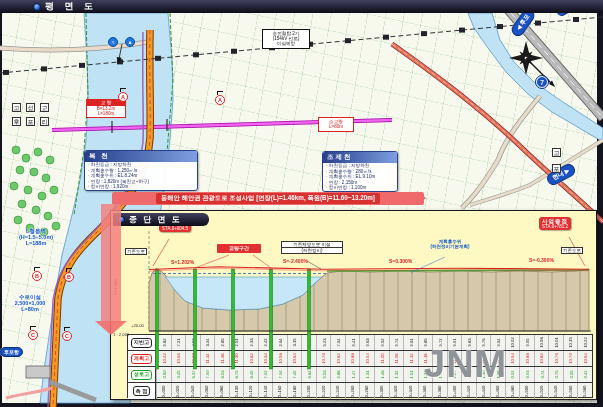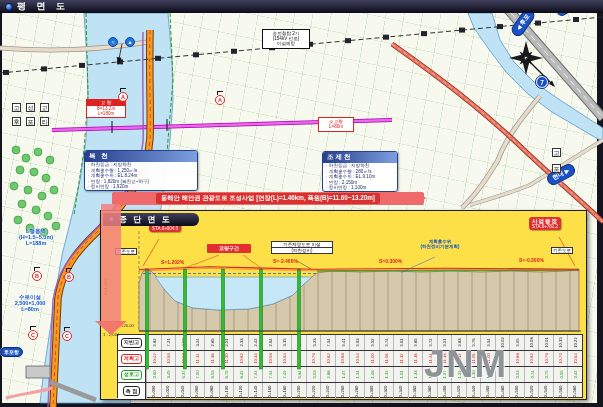--- a/index.html
+++ b/index.html
@@ -1,20 +1,20 @@
 <!DOCTYPE html>
 <html style="--accent_red: #e03030; --sign_blue: #1a52c4; --banner_pink: #ef6a6a; --pier_green: #33bb33; --water: #bfe2f4; --ground_tan: #d6c9ab;"><head>
 <meta charset="utf-8">
 <style>
   html,body{margin:0;padding:0;background:#333;}
   *{box-sizing:border-box;font-family:"Liberation Sans","DejaVu Sans",sans-serif;}
   .frame{position:relative;width:603px;height:407px;background:#14141f;overflow:hidden;}
   
   .titlebar{position:absolute;left:0;top:0;width:603px;height:13px;
-    background:linear-gradient(#40405e,#0c0c18);display:flex;align-items:center;z-index:40;}
+    background:linear-gradient(#40405e,#0c0c18);display:flex;align-items:center;z-index:40;padding-left:28px;}
   .orb{width:8px;height:8px;border-radius:50%;margin:0 4px 0 5px;
     background:radial-gradient(circle at 35% 30%,#9cc4ff,#1a52c4 70%);border:0.5px solid #061d4e;}
   .tb-title{color:#fff;font-size:9px;font-weight:bold;letter-spacing:4px;}
   
   .map-bg{position:absolute;left:2px;top:13px;width:595px;height:390px;background:#f7f9ef;
     background-image:
       repeating-linear-gradient(100deg, rgba(90,170,90,.22) 0 0.8px, transparent 0.8px 18px),
       repeating-linear-gradient(12deg, rgba(90,170,90,.18) 0 0.8px, transparent 0.8px 24px);}
   .mapsvg{position:absolute;left:0;top:0;z-index:2;pointer-events:none;}
   
@@ -52,21 +52,21 @@
     background:var(--banner_pink,#ef6a6a);border-radius:2px;display:flex;align-items:center;justify-content:center;}
   .banner::after{content:"";position:absolute;right:-9px;top:-1px;border:7.5px solid transparent;
     border-left:9px solid var(--banner_pink,#ef6a6a);}
   .banner-in{background:#d93030;border-radius:2px;color:#fff;font-size:6.3px;font-weight:bold;
     padding:1px 5px;white-space:nowrap;}
   .varrow{position:absolute;left:101px;top:204px;width:20px;height:118px;z-index:25;
     background:rgba(242,128,128,.85);}
   .varrow::after{content:"";position:absolute;left:-6px;bottom:-13px;border:16px solid transparent;
     border-top:14px solid rgba(242,110,110,.9);border-bottom:0;}
   
-  .inset{position:absolute;left:100px;top:210px;width:487px;height:190px;background:#fde047;
+  .inset{position:absolute;left:110px;top:210px;width:487px;height:190px;background:#fef9c3;
     border:1.5px solid #1b1b26;box-shadow:2px 2px 4px rgba(0,0,0,.45);z-index:20;}
   .ititle{position:absolute;left:2px;top:2px;width:96px;height:13px;
     background:linear-gradient(#40405e,#0c0c18);border-radius:0 6px 6px 0;
     display:flex;align-items:center;z-index:5;}
   .ititle .tb-title{font-size:8px;letter-spacing:2px;}
   .psvg{position:absolute;left:0;top:0;z-index:3;pointer-events:none;}
   .pnote{position:absolute;z-index:4;}
   .flag{background:#e03030;border-radius:3px;color:#fff;text-align:center;padding:1px 3px;box-shadow:1px 1px 1px rgba(0,0,0,.3);}
   .flag .f1{font-size:5.5px;font-weight:bold;line-height:6px;letter-spacing:1px;}
   .flag .f2{font-size:4.5px;line-height:5px;}

